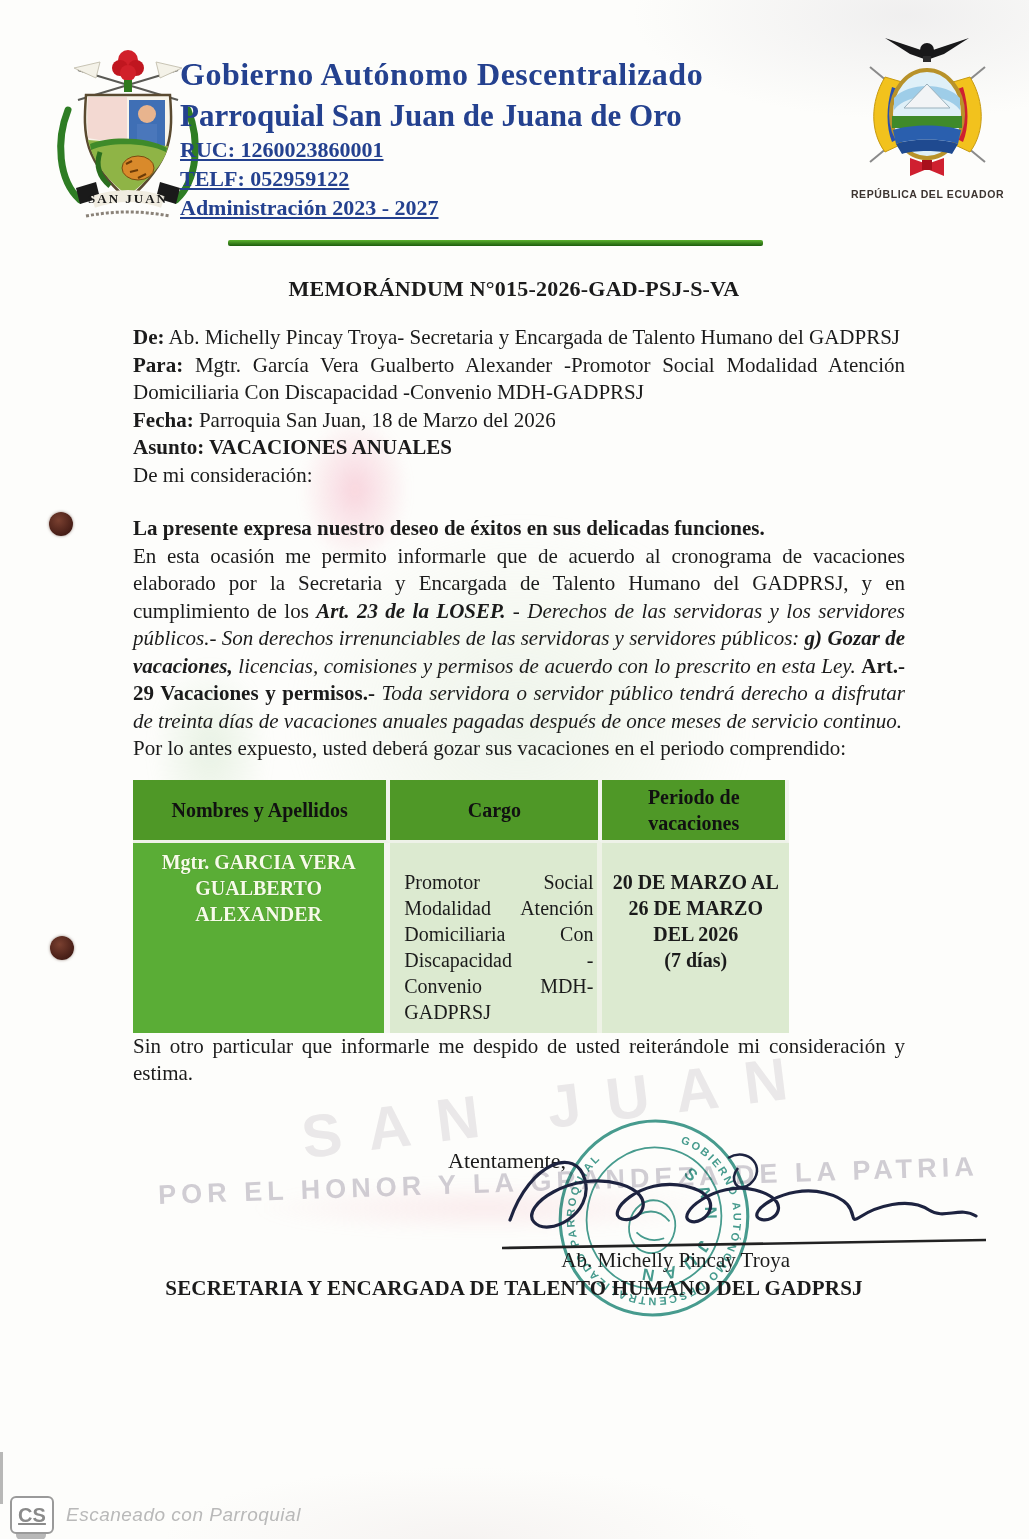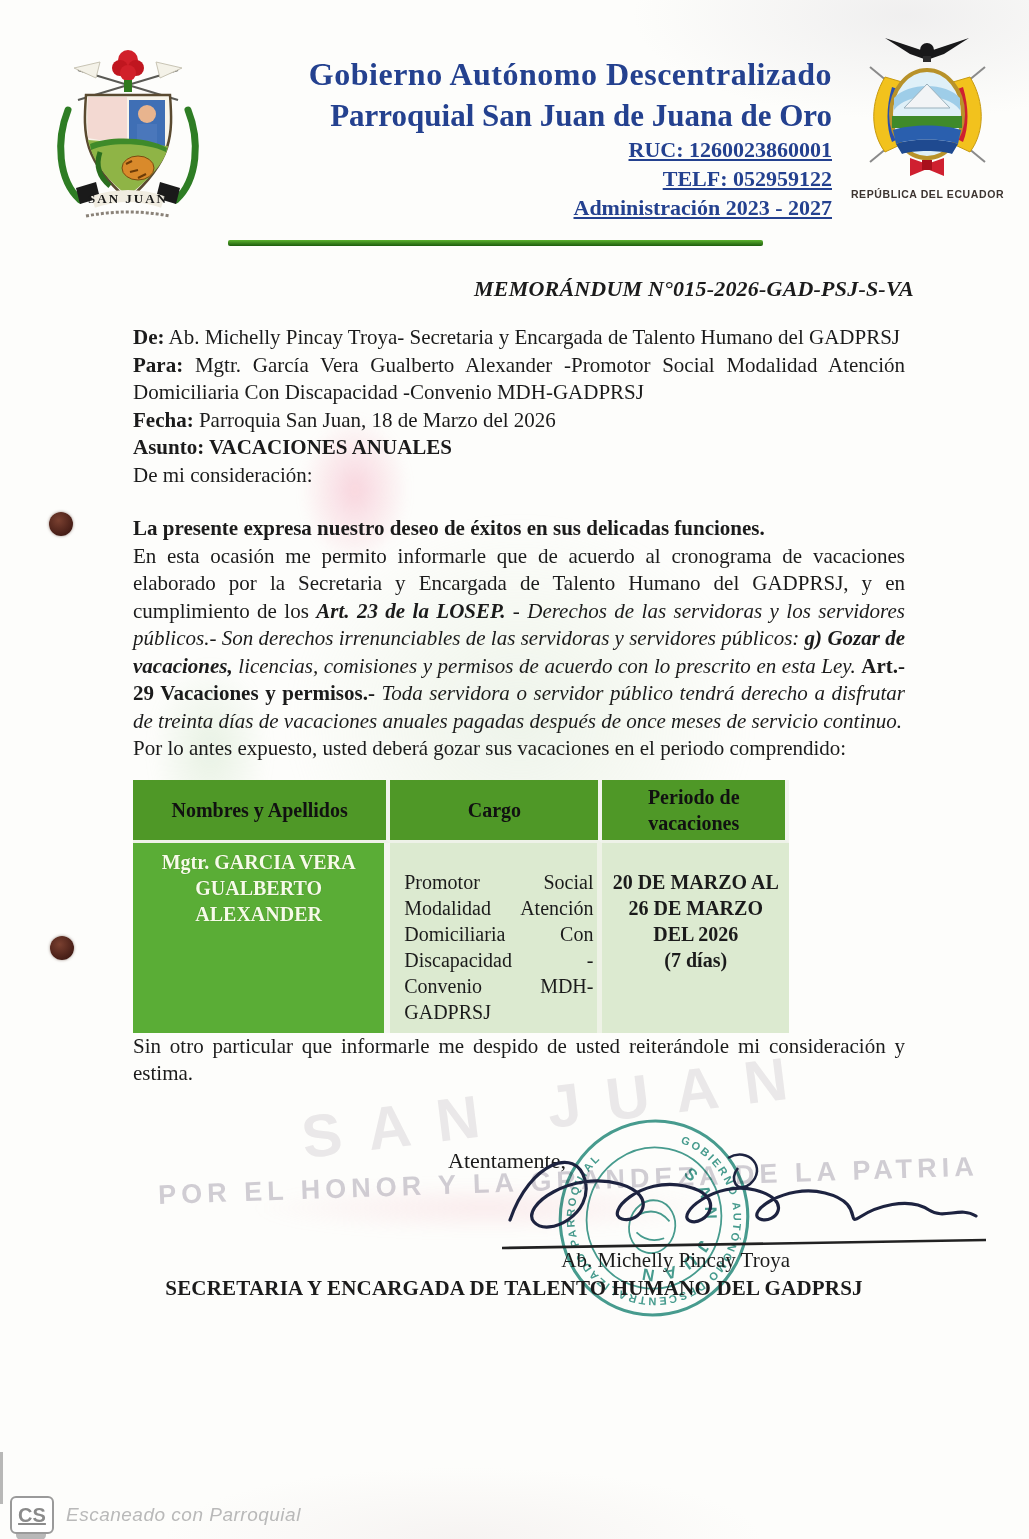--- a/index.html
+++ b/index.html
@@ -5,34 +5,34 @@
   html,body{margin:0;padding:0;background:#e9e9e9;}
   .page{
     position:relative;width:1029px;height:1539px;margin:0 auto;overflow:hidden;
     background:
       radial-gradient(ellipse 420px 160px at 88% 1%, rgba(205,203,208,.28), transparent 65%),
       radial-gradient(ellipse 500px 120px at 45% 100%, rgba(215,200,200,.18), transparent 60%),
       #fdfdfb;
     font-family:"Liberation Serif", serif; color:#1b1b1b;
   }
   
-  .hdr-center{position:absolute;left:172px;top:56px;width:660px;text-align:right;color:#24418f;}
+  .hdr-center{position:absolute;left:180px;top:56px;width:660px;text-align:left;color:#24418f;}
   .org1{font-size:32px;font-weight:bold;letter-spacing:.5px;}
   .org2{font-size:31px;font-weight:bold;margin-top:5px;}
   .hsub{font-size:22px;font-weight:bold;margin-top:5px;}
   .hsub2{font-size:22px;font-weight:bold;margin-top:3px;text-decoration:underline;}
   .green-rule{position:absolute;left:228px;top:240px;width:535px;height:6px;
     background:linear-gradient(#5db32f,#1d5c0d);border-radius:2px;}
   .seal-left{position:absolute;left:38px;top:40px;width:180px;height:190px;}
   .seal-right{position:absolute;left:840px;top:32px;width:175px;height:165px;text-align:center;}
   .seal-right-caption{font-family:"Liberation Sans",sans-serif;font-size:10.5px;font-weight:bold;
     color:#3c3430;letter-spacing:.6px;margin-top:2px;}
   
-  .memo-title{position:absolute;left:114px;top:276px;width:800px;text-align:right;
-    font-size:22px;font-weight:bold;letter-spacing:.2px;font-style:italic;}
+  .memo-title{position:absolute;left:114px;top:276px;width:800px;text-align:center;
+    font-size:22px;font-weight:bold;letter-spacing:.2px;}
   .main{position:absolute;left:133px;top:324px;width:772px;font-size:21px;line-height:27.5px;}
   .main p{margin:0;text-align:justify;}
   b.lab{font-weight:bold;}
   .salut{margin-top:1px;}
   .p1{margin-top:26px !important;font-weight:bold;}
   .bi{font-style:italic;font-weight:bold;}
   .it{font-style:italic;}
   .bo{font-weight:bold;}
   .p3{margin-top:1px;}
   

